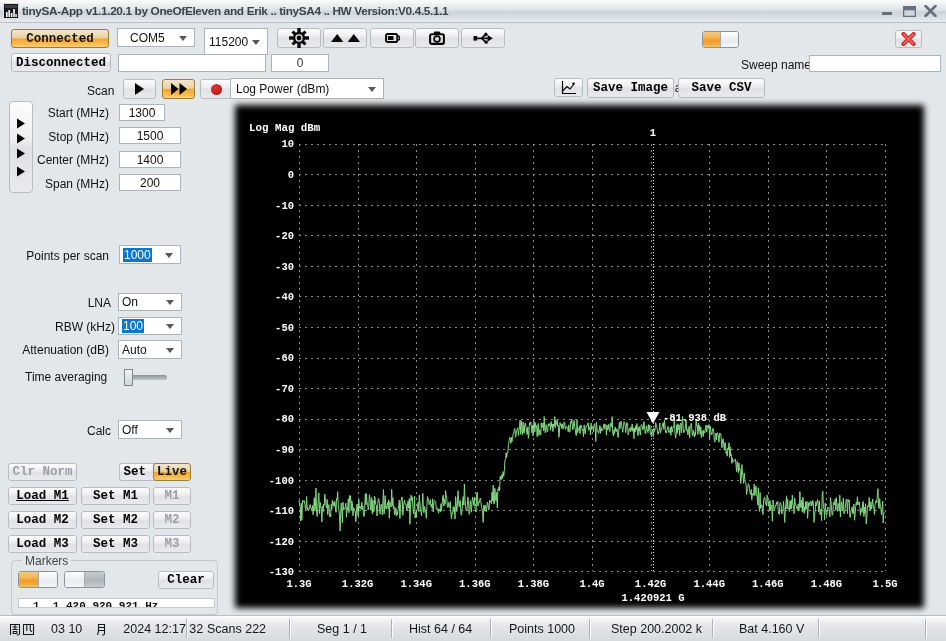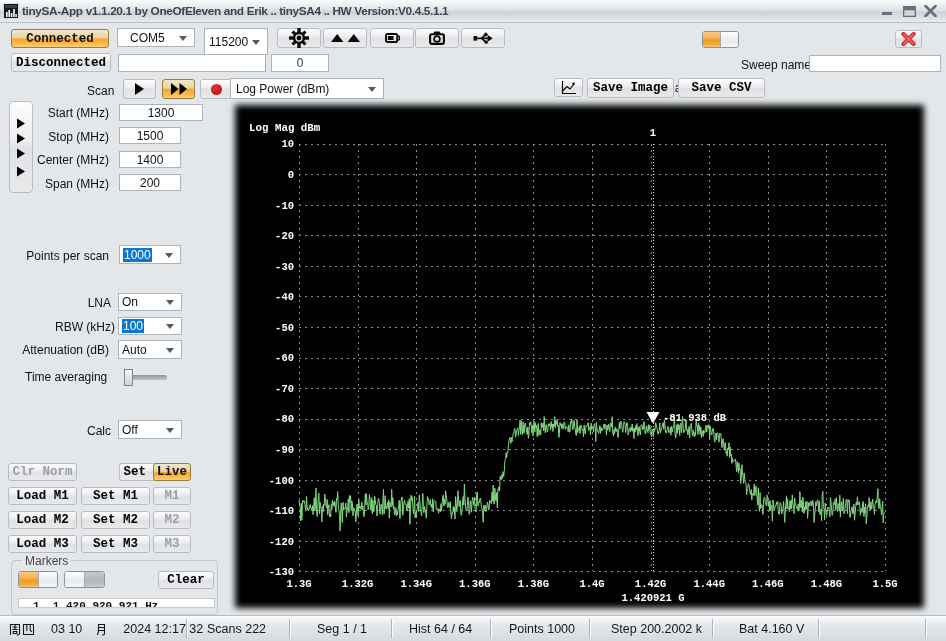--- a/index.html
+++ b/index.html
@@ -168,21 +168,21 @@
 
 <div class="abs btn" style="left:9px;top:101px;width:24px;height:92px;border-radius:4px;" id="arrowstrip">
     <svg width="10" height="90" viewBox="0 0 10 90" style="display:block">
       <path d="M1 16.5 L9 21.5 L1 26.5 Z" fill="#000"></path>
       <path d="M1 31.5 L9 36.5 L1 41.5 Z" fill="#000"></path>
       <path d="M1 46.5 L9 51.5 L1 56.5 Z" fill="#000"></path>
       <path d="M1 64.5 L9 69.5 L1 74.5 Z" fill="#000"></path>
     </svg>
   </div>
 <div class="abs lbl rlbl" style="left:20px;top:106px;width:89px;">Start (MHz)</div>
-<div class="abs input" style="left:119px;top:104px;width:84px;height:17px;text-align:center;line-height:16px;">1300</div>
+<div class="abs input" style="left:119px;top:104px;width:46px;height:17px;text-align:center;line-height:16px;">1300</div>
 <div class="abs lbl rlbl" style="left:20px;top:130px;width:89px;">Stop (MHz)</div>
 <div class="abs input" style="left:119px;top:127px;width:62px;height:17px;text-align:center;line-height:16px;">1500</div>
 <div class="abs lbl rlbl" style="left:20px;top:153px;width:89px;">Center (MHz)</div>
 <div class="abs input" style="left:119px;top:151px;width:62px;height:17px;text-align:center;line-height:16px;">1400</div>
 <div class="abs lbl rlbl" style="left:20px;top:177px;width:89px;">Span (MHz)</div>
 <div class="abs input" style="left:119px;top:174px;width:62px;height:17px;text-align:center;line-height:16px;">200</div>
 
 <div class="abs lbl rlbl" style="left:20px;top:249px;width:89px;">Points per scan</div>
 <div class="abs combo" style="left:119px;top:245px;width:62px;height:19px;padding-left:3px;">
     <span style="background:#0a77d0;color:#fff;padding:0 1px;">1000</span>
@@ -200,21 +200,21 @@
 <div class="abs combo" style="left:118px;top:340px;width:64px;height:19px;padding-left:3px;">Auto<span class="arr"></span></div>
 <div class="abs lbl" style="left:25px;top:370px;">Time averaging</div>
 <div class="abs" style="left:127px;top:375px;width:40px;height:5px;border-radius:3px;background:linear-gradient(#8f9499,#c2c6ca);"></div>
 <div class="abs" style="left:124px;top:369px;width:9px;height:17px;background:linear-gradient(#f2f3f4,#cfd3d6);border:1px solid #7e858c;box-sizing:border-box;"></div>
 <div class="abs lbl rlbl" style="left:20px;top:424px;width:91px;">Calc</div>
 <div class="abs combo" style="left:118px;top:420px;width:64px;height:19px;padding-left:3px;">Off<span class="arr"></span></div>
 
 <div class="abs btn mono dis" style="left:8px;top:463px;width:69px;height:18px;font-size:12.5px;">Clr Norm</div>
 <div class="abs btn mono" style="left:81px;top:463px;width:69px;height:18px;font-size:12.5px;margin-left:38px;">Set Norm</div>
 <div class="abs orangebtn mono" style="left:153px;top:463px;width:38px;height:18px;font-family:'Liberation Mono',monospace;font-weight:bold;font-size:12.5px;">Live</div>
-<div class="abs btn mono" style="left:8px;top:487px;width:69px;height:18px;font-size:12.5px;">Load M1</div>
+<div class="abs btn mono" style="left:8px;top:487px;width:69px;height:18px;font-size:12.5px;text-decoration:underline;">Load M1</div>
 <div class="abs btn mono" style="left:81px;top:487px;width:69px;height:18px;font-size:12.5px;">Set M1</div>
 <div class="abs btn mono dis" style="left:153px;top:487px;width:38px;height:18px;font-size:12.5px;">M1</div>
 <div class="abs btn mono" style="left:8px;top:511px;width:69px;height:18px;font-size:12.5px;">Load M2</div>
 <div class="abs btn mono" style="left:81px;top:511px;width:69px;height:18px;font-size:12.5px;">Set M2</div>
 <div class="abs btn mono dis" style="left:153px;top:511px;width:38px;height:18px;font-size:12.5px;">M2</div>
 <div class="abs btn mono" style="left:8px;top:535px;width:69px;height:18px;font-size:12.5px;">Load M3</div>
 <div class="abs btn mono" style="left:81px;top:535px;width:69px;height:18px;font-size:12.5px;">Set M3</div>
 <div class="abs btn mono dis" style="left:153px;top:535px;width:38px;height:18px;font-size:12.5px;">M3</div>
 
 <div id="mgroup" class="abs"></div>

